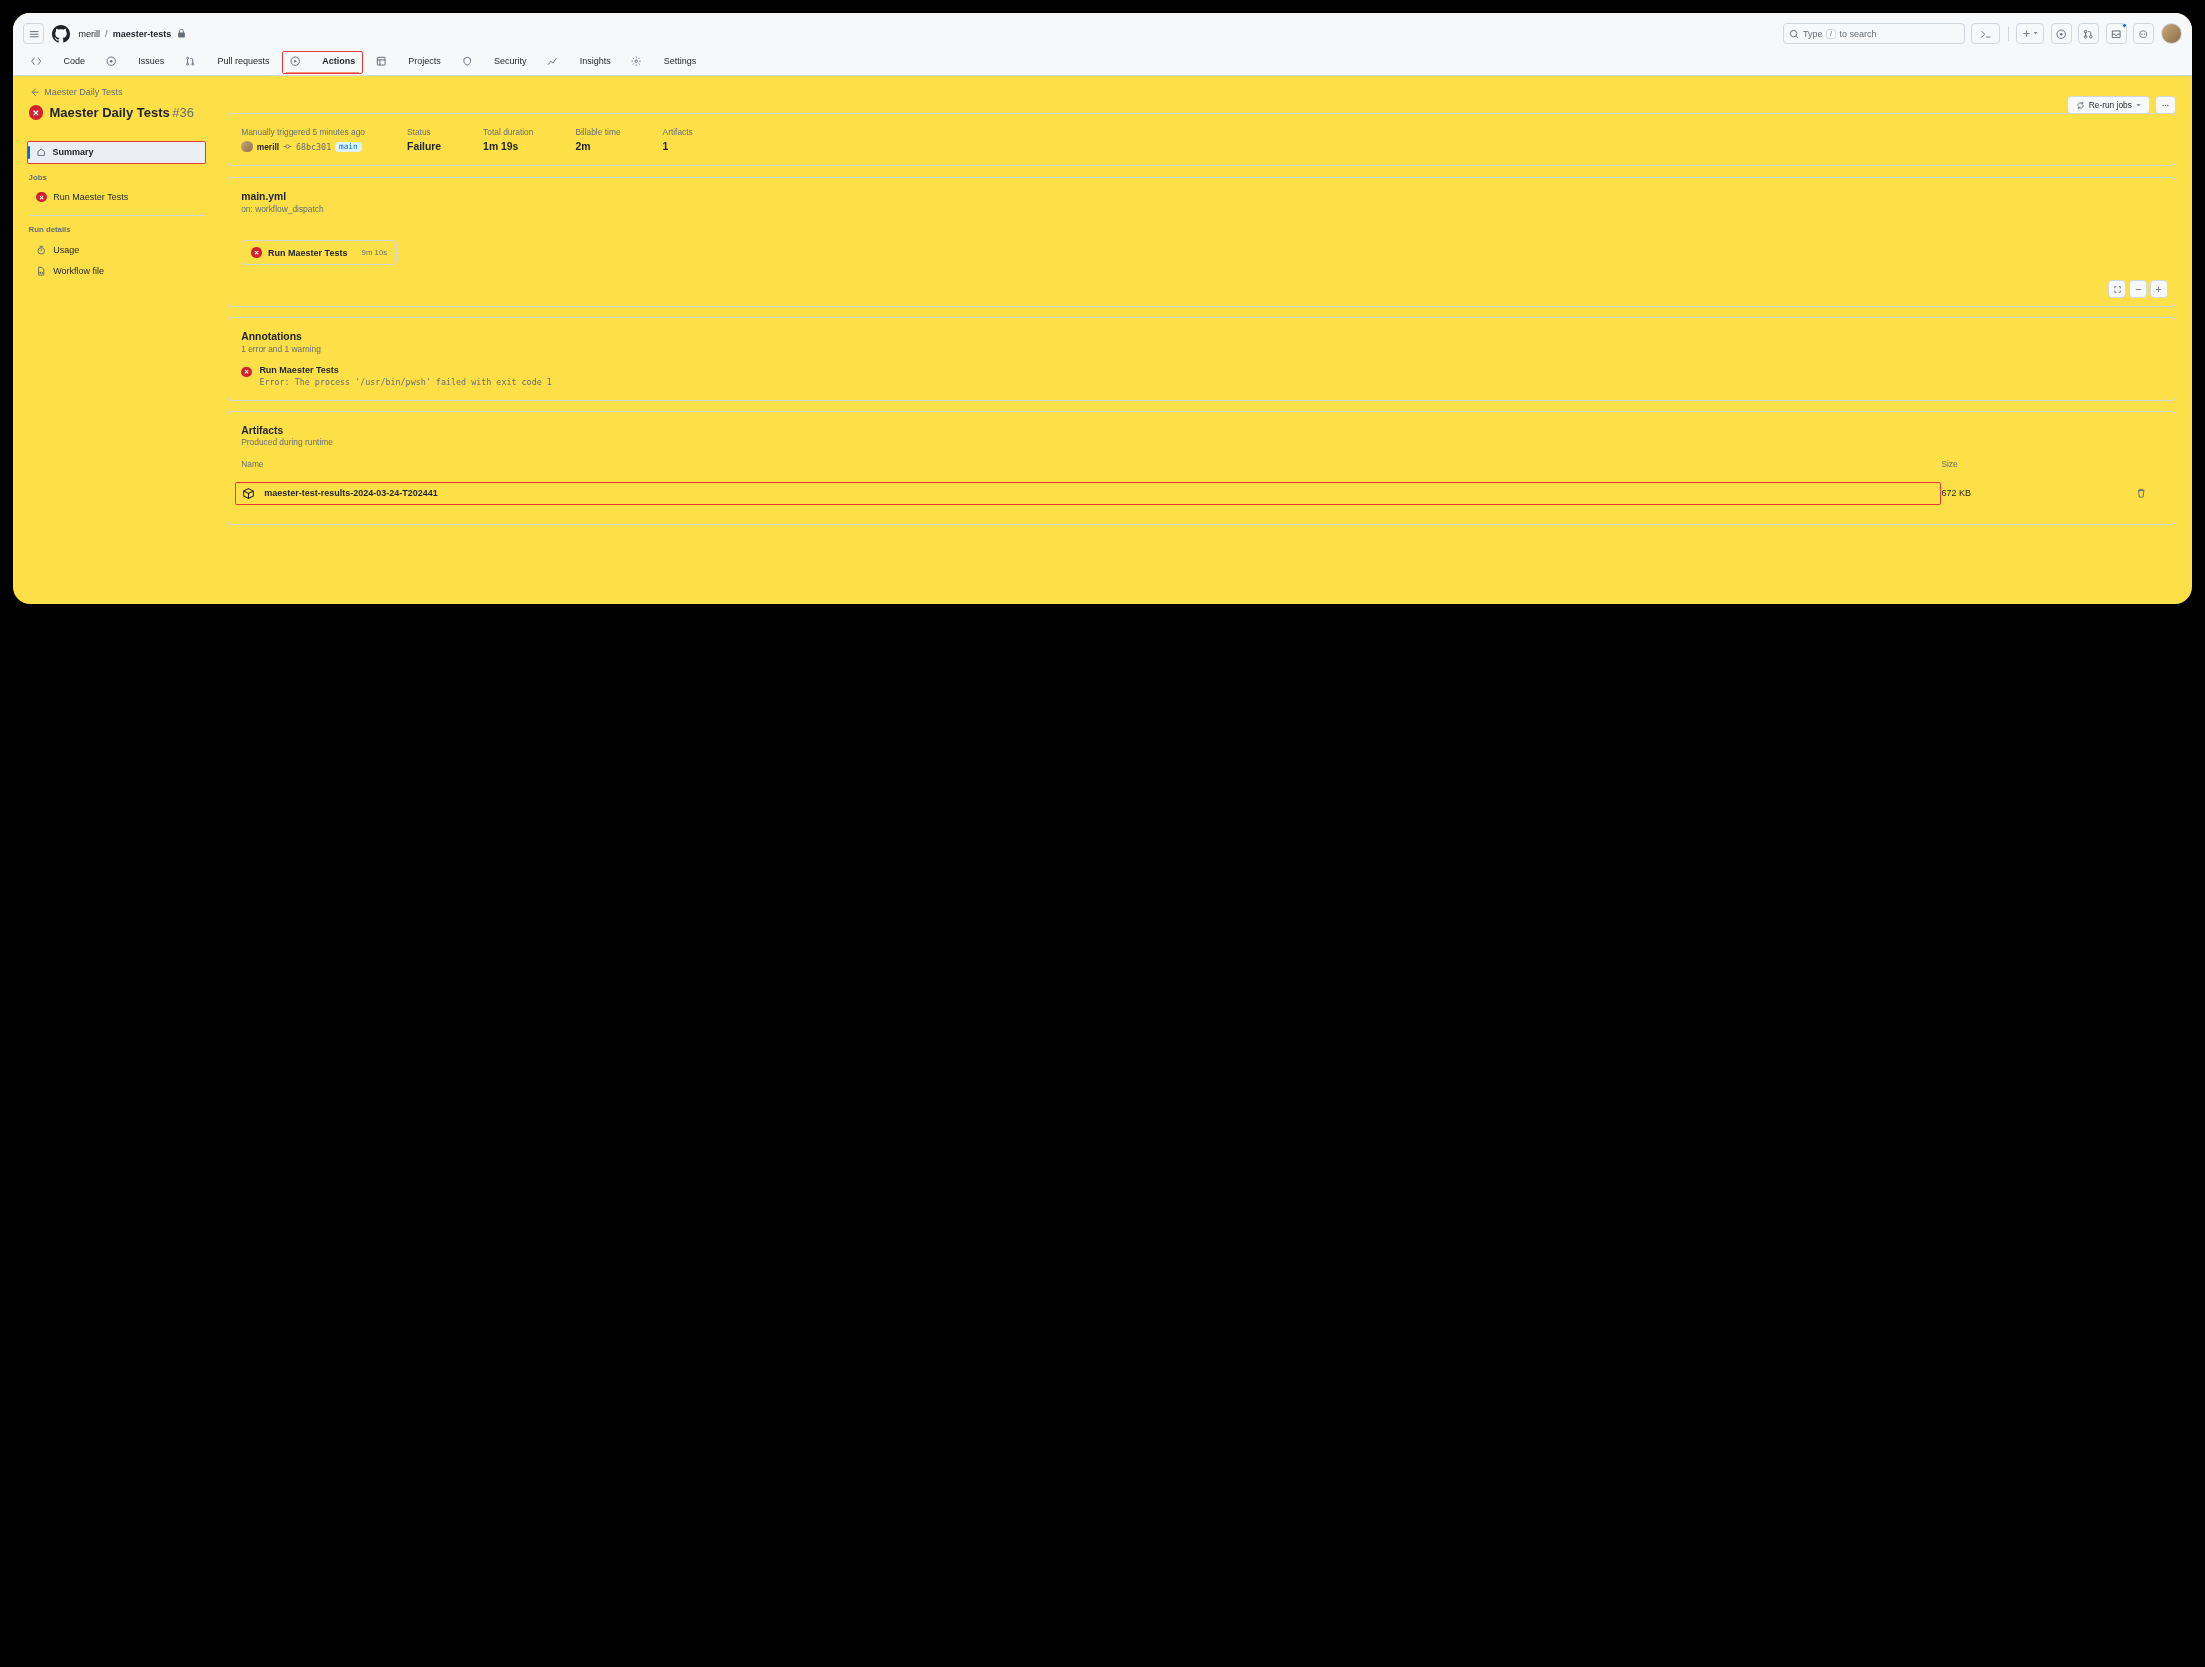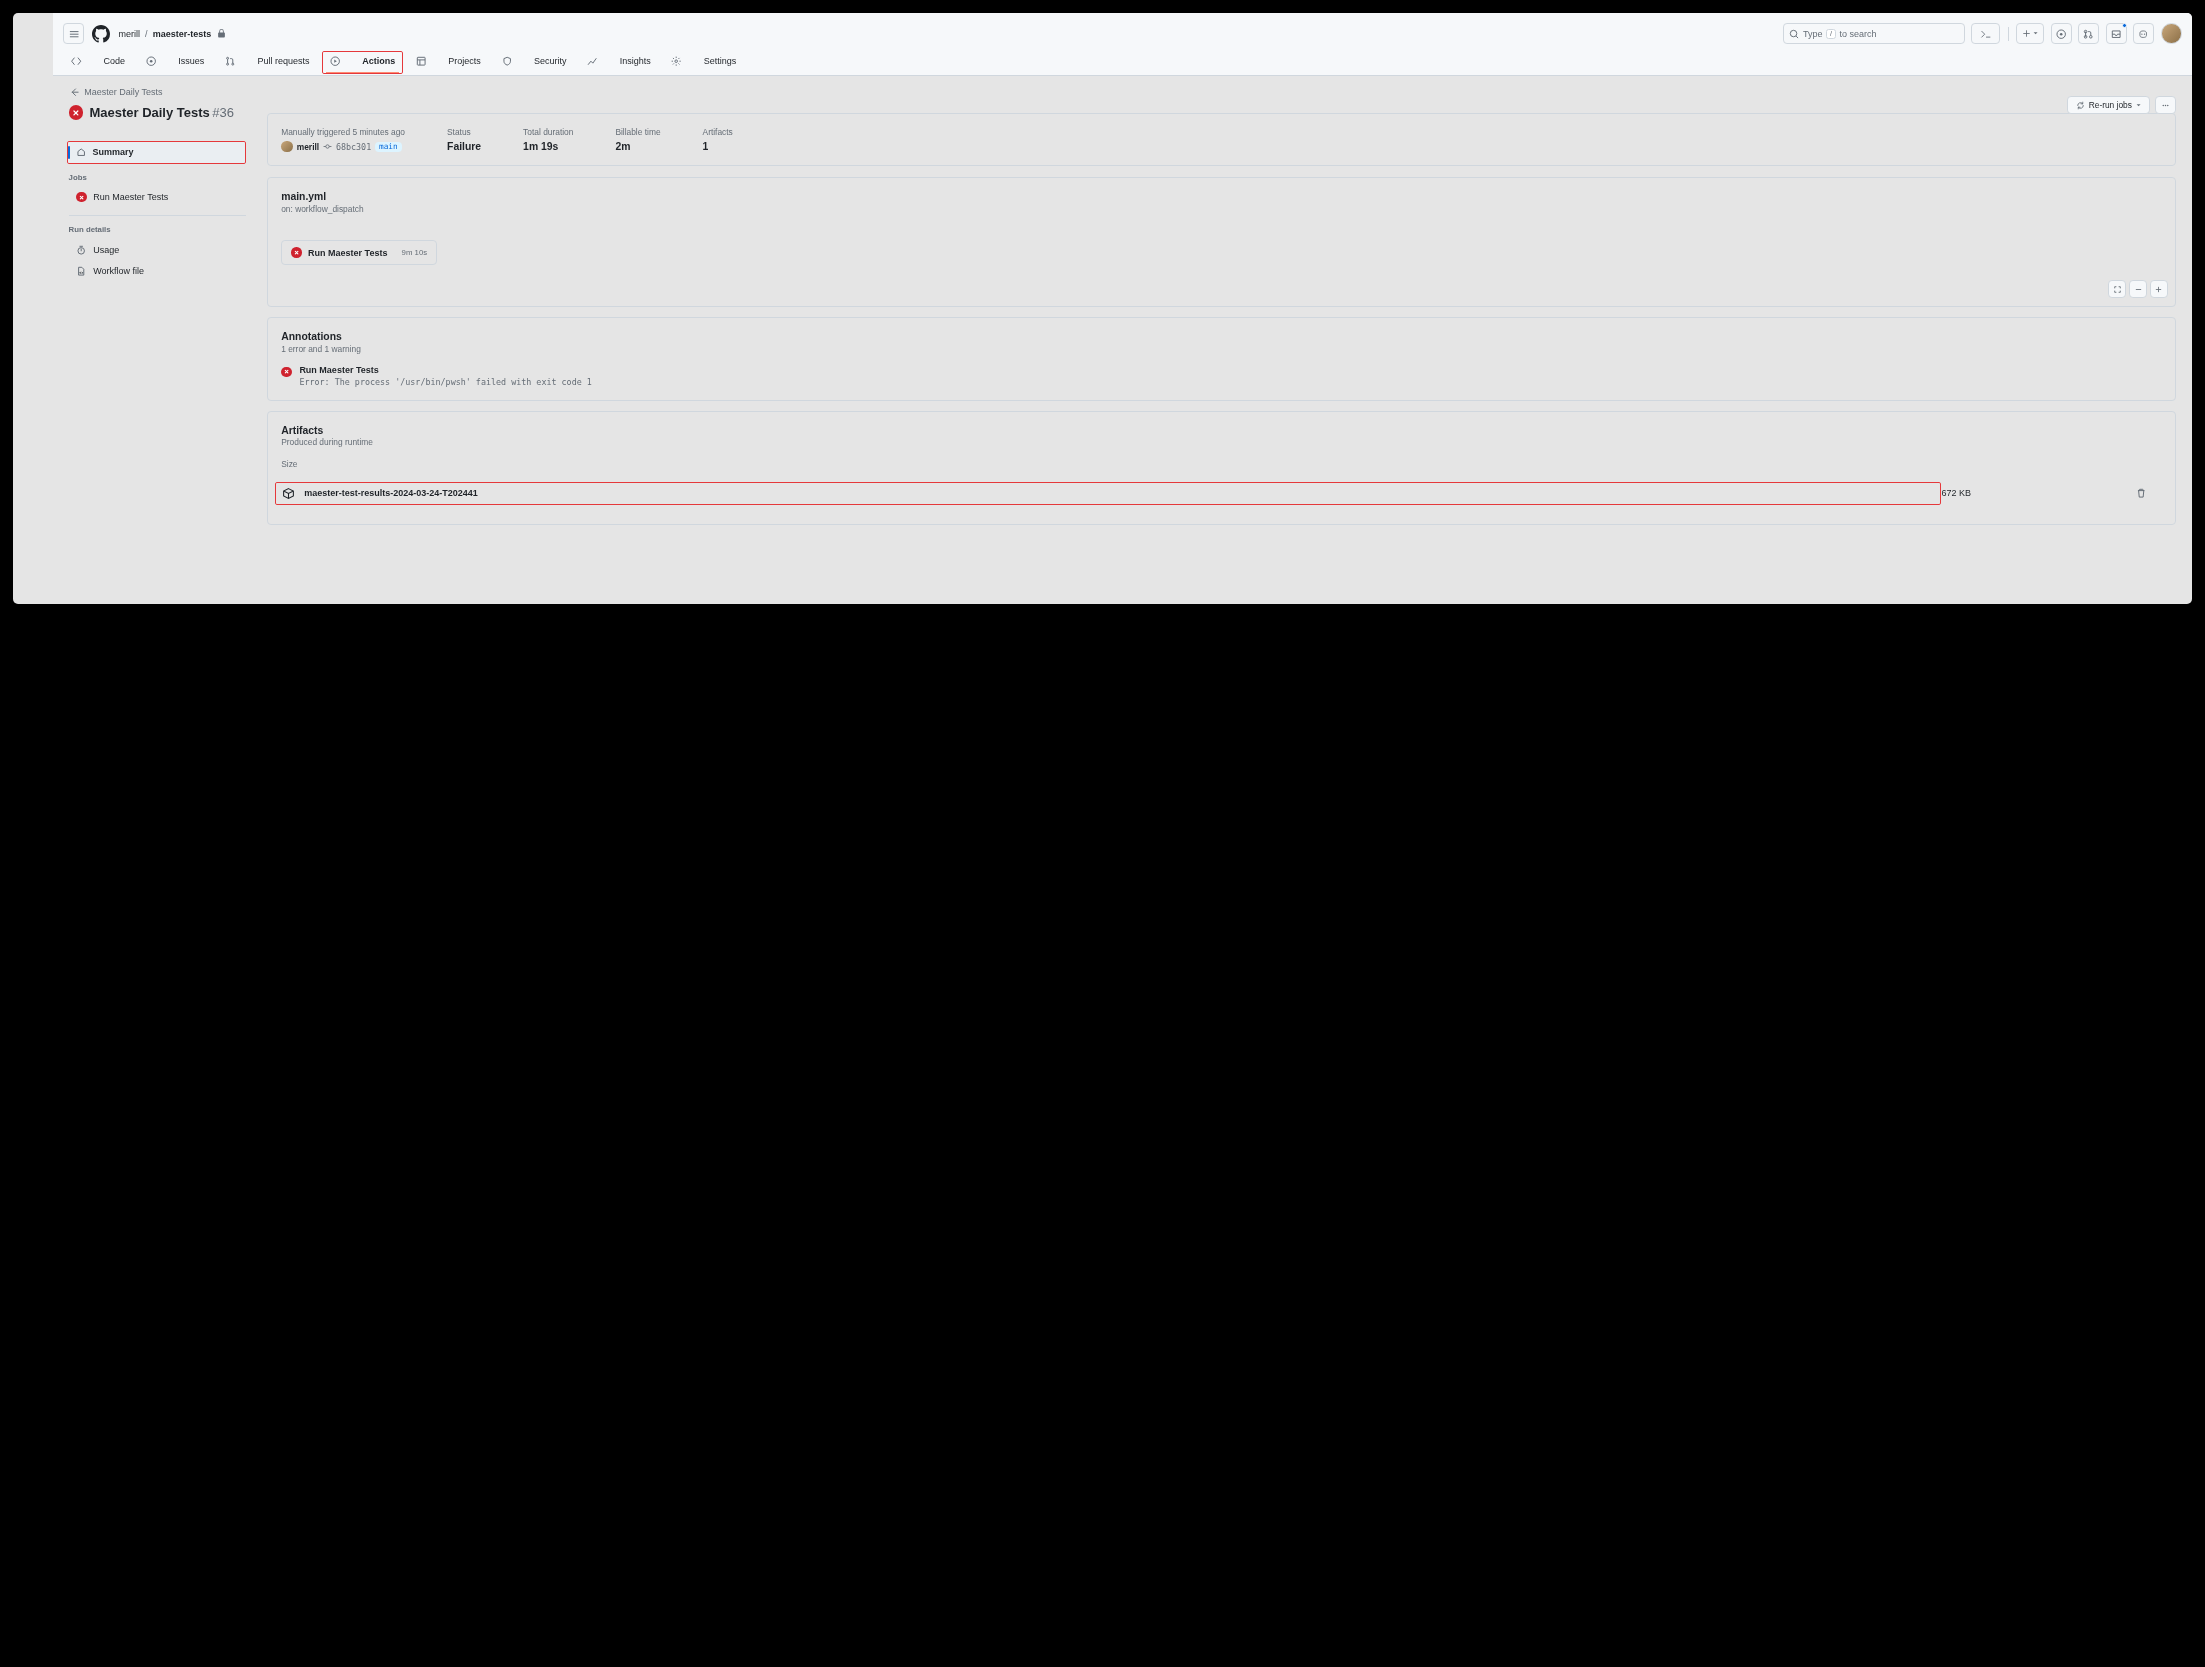--- a/index.html
+++ b/index.html
@@ -4,27 +4,26 @@
 <style>
   * { box-sizing: border-box; margin: 0; padding: 0; }
   body {
     font-family: -apple-system, BlinkMacSystemFont, "Segoe UI", Helvetica, Arial, sans-serif;
     background: #000;
     padding: 13px;
     font-size: 9px;
     color: #1f2328;
   }
   .window {
-    background: #e5e5e5;
-    border-radius: 5px;
+    background: #fde047;
+    border-radius: 17px;
     overflow: hidden;
     width: 100%;
     height: 591px;
     position: relative;
-    padding-left: 40px;
   }
   
   .topbar {
     display: flex;
     align-items: center;
     padding: 10.4px 10.4px 5.2px 10.4px;
     gap: 6.5px;
     background: #f6f8fa;
   }
   .hamburger {
@@ -508,20 +507,21 @@
             <div class="ann-name">Run Maester Tests</div>
             <div class="ann-msg">Error: The process '/usr/bin/pwsh' failed with exit code 1</div>
           </div>
         </div>
       </div>
 
       <div class="card">
         <div class="ann-title">Artifacts</div>
         <div class="ann-sub" style="margin-bottom:0">Produced during runtime</div>
         <div class="art-header">
+          <div class="col-name">Name</div>
           <div class="col-size">Size</div>
           <div class="col-act"></div>
         </div>
         <div class="art-row highlighted-art">
           <div class="art-namecell">
             <svg width="13" height="13" viewBox="0 0 16 16">
                 <path fill="none" stroke="#1f2328" stroke-width="1.3" d="M8 2l6 3v6l-6 3-6-3V5l6-3zM2 5l6 3 6-3M8 8v6"></path>
               </svg>
             <span>maester-test-results-2024-03-24-T202441</span>
           </div>

